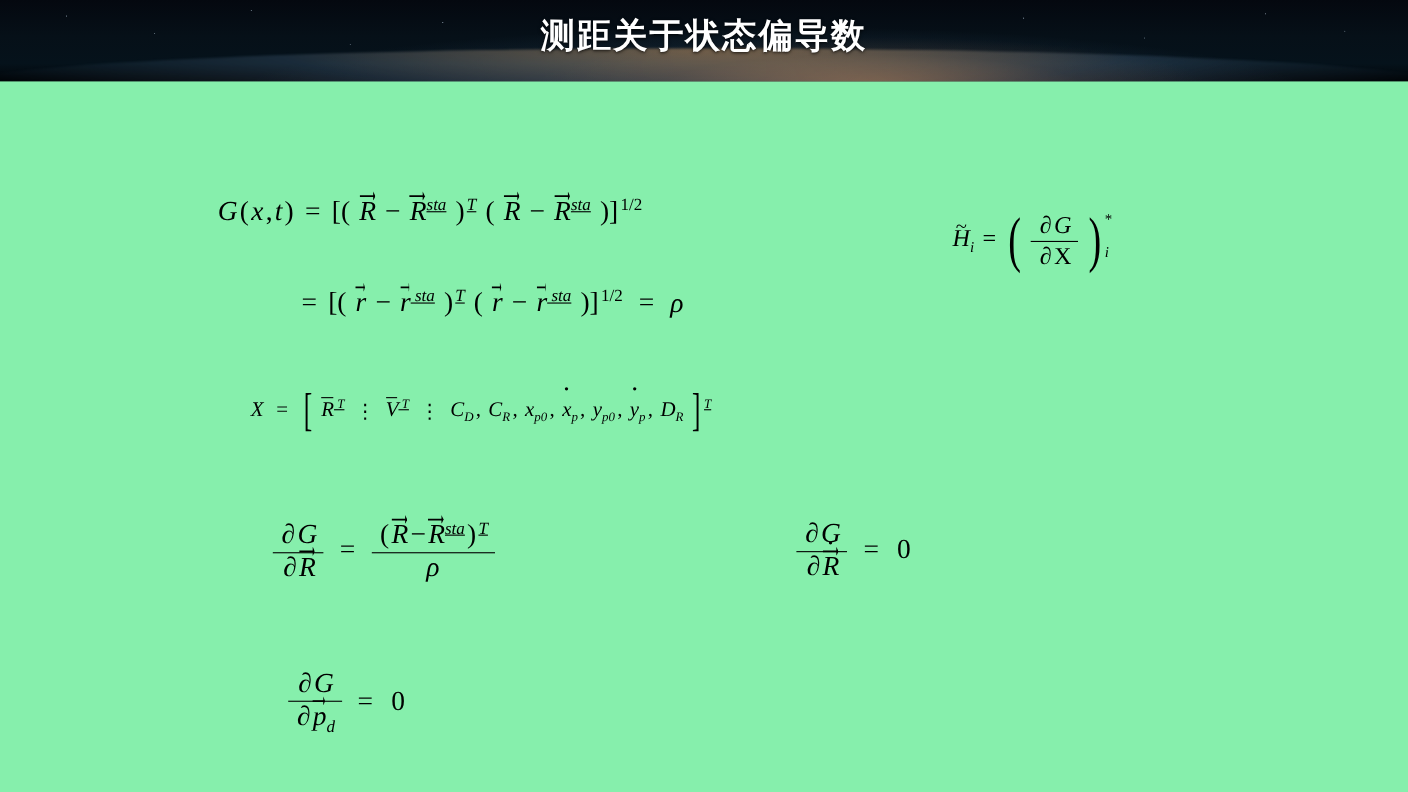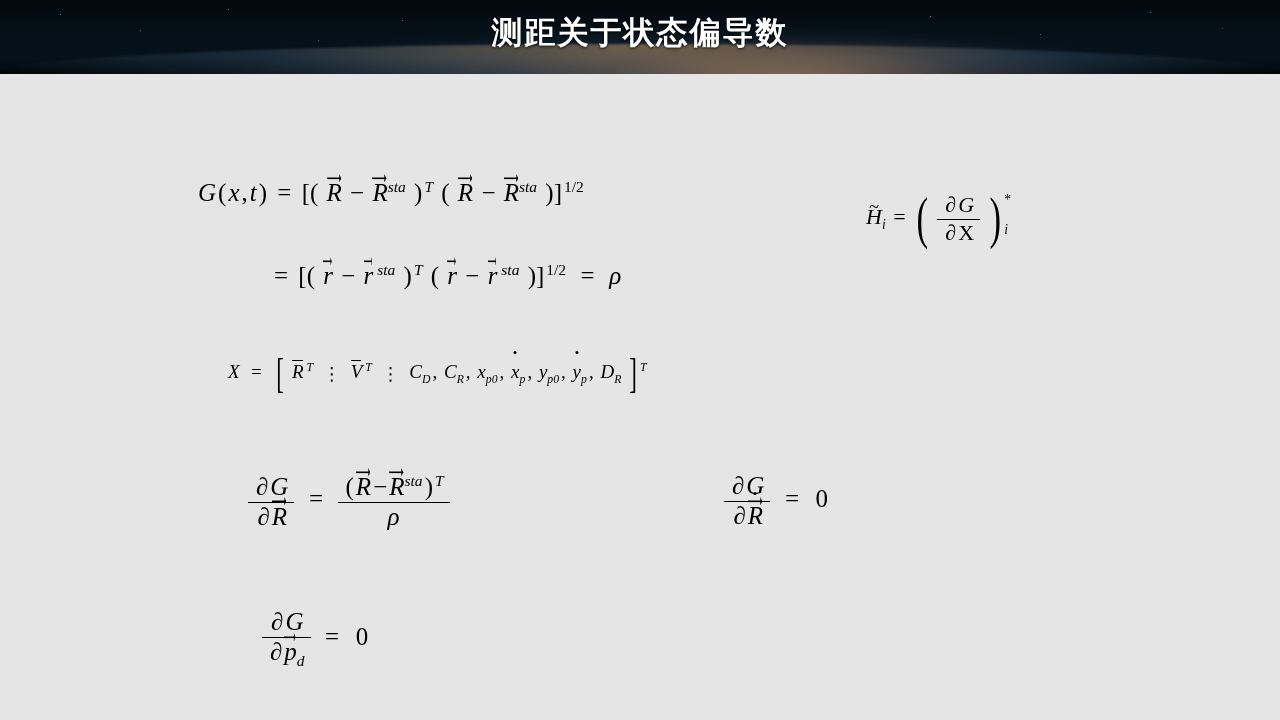--- a/index.html
+++ b/index.html
@@ -10,21 +10,21 @@
     width: 1280px;
     height: 720px;
     background: #ffffff;
     font-family: "Liberation Serif", serif;
     overflow: hidden;
   }
   .slide {
     position: relative;
     width: 1280px;
     height: 720px;
-    background: #e5e5e5;
+    background: #86efac;
   }
   
   .title-bar {
     position: absolute;
     left: 0;
     top: 0;
     width: 1280px;
     height: 74px;
     background:
       radial-gradient(ellipse 420px 60px at 62% 104%, rgba(196,120,60,0.55) 0%, rgba(120,70,35,0.18) 45%, rgba(0,0,0,0) 72%),
@@ -70,20 +70,21 @@
     position: absolute;
     color: #000000;
     font-family: "Liberation Serif", serif;
   }
   .mi { font-style: italic; }
   .mo { font-style: normal; padding: 0 2px; }
   .sup {
     font-size: 0.62em;
     vertical-align: super;
     font-style: italic;
+    text-decoration: underline;
   }
   .sup-up { font-size: 0.62em; vertical-align: super; font-style: normal; }
   .sub {
     font-size: 0.62em;
     vertical-align: sub;
     font-style: italic;
   }
   .vecwrap {
     position: relative;
     display: inline-block;

